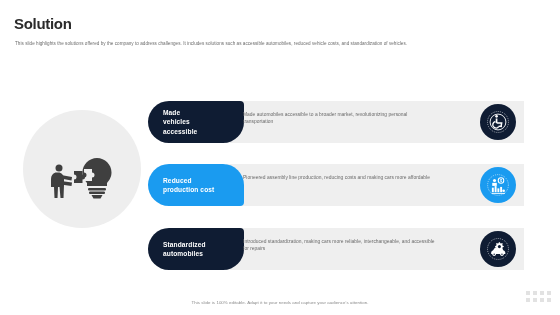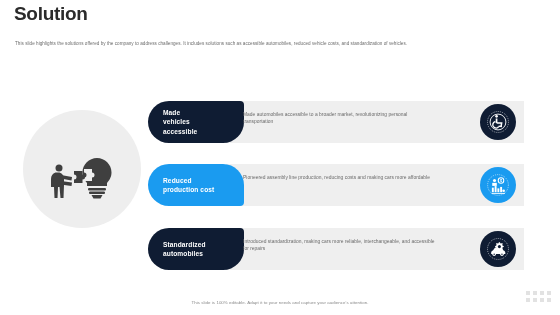--- a/index.html
+++ b/index.html
@@ -17,22 +17,22 @@
     width: 560px;
     height: 315px;
     background: #ffffff;
     overflow: hidden;
   }
 
   
   .page-title {
     position: absolute;
     left: 14px;
-    top: 4px;
-    font-size: 19px;
+    top: 16px;
+    font-size: 15px;
     font-weight: bold;
     color: #2b2b2b;
     letter-spacing: -0.3px;
     line-height: 1;
   }
   .page-subtitle {
     position: absolute;
     left: 15px;
     top: 41px;
     width: 520px;

